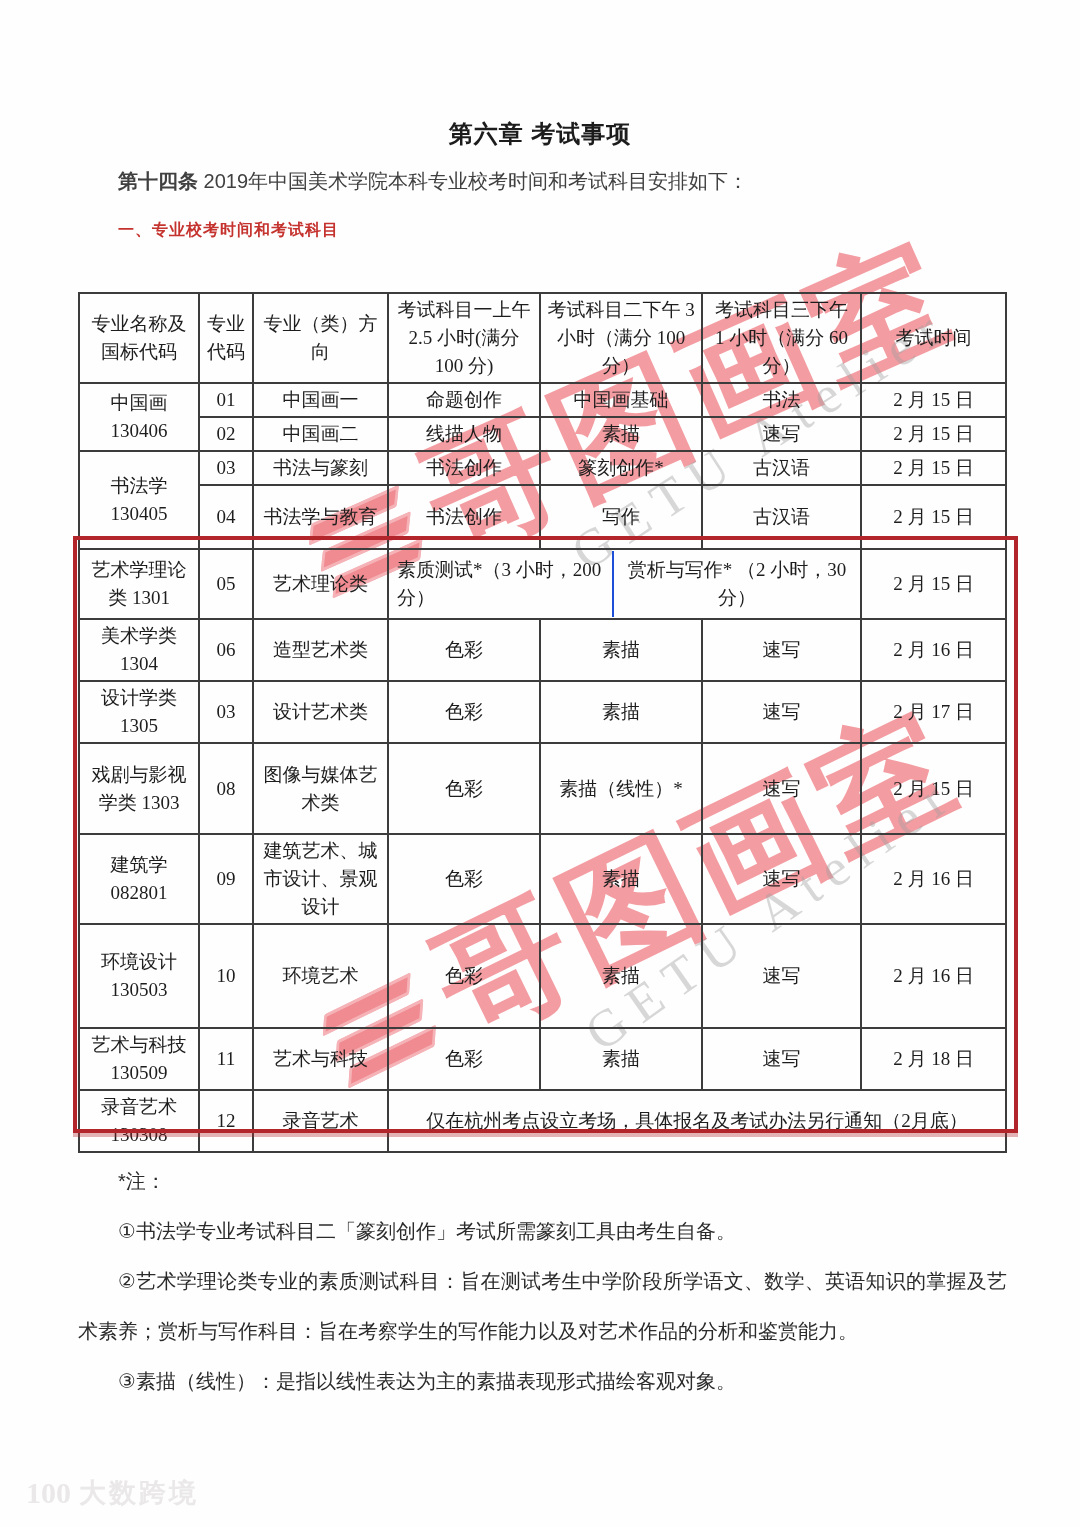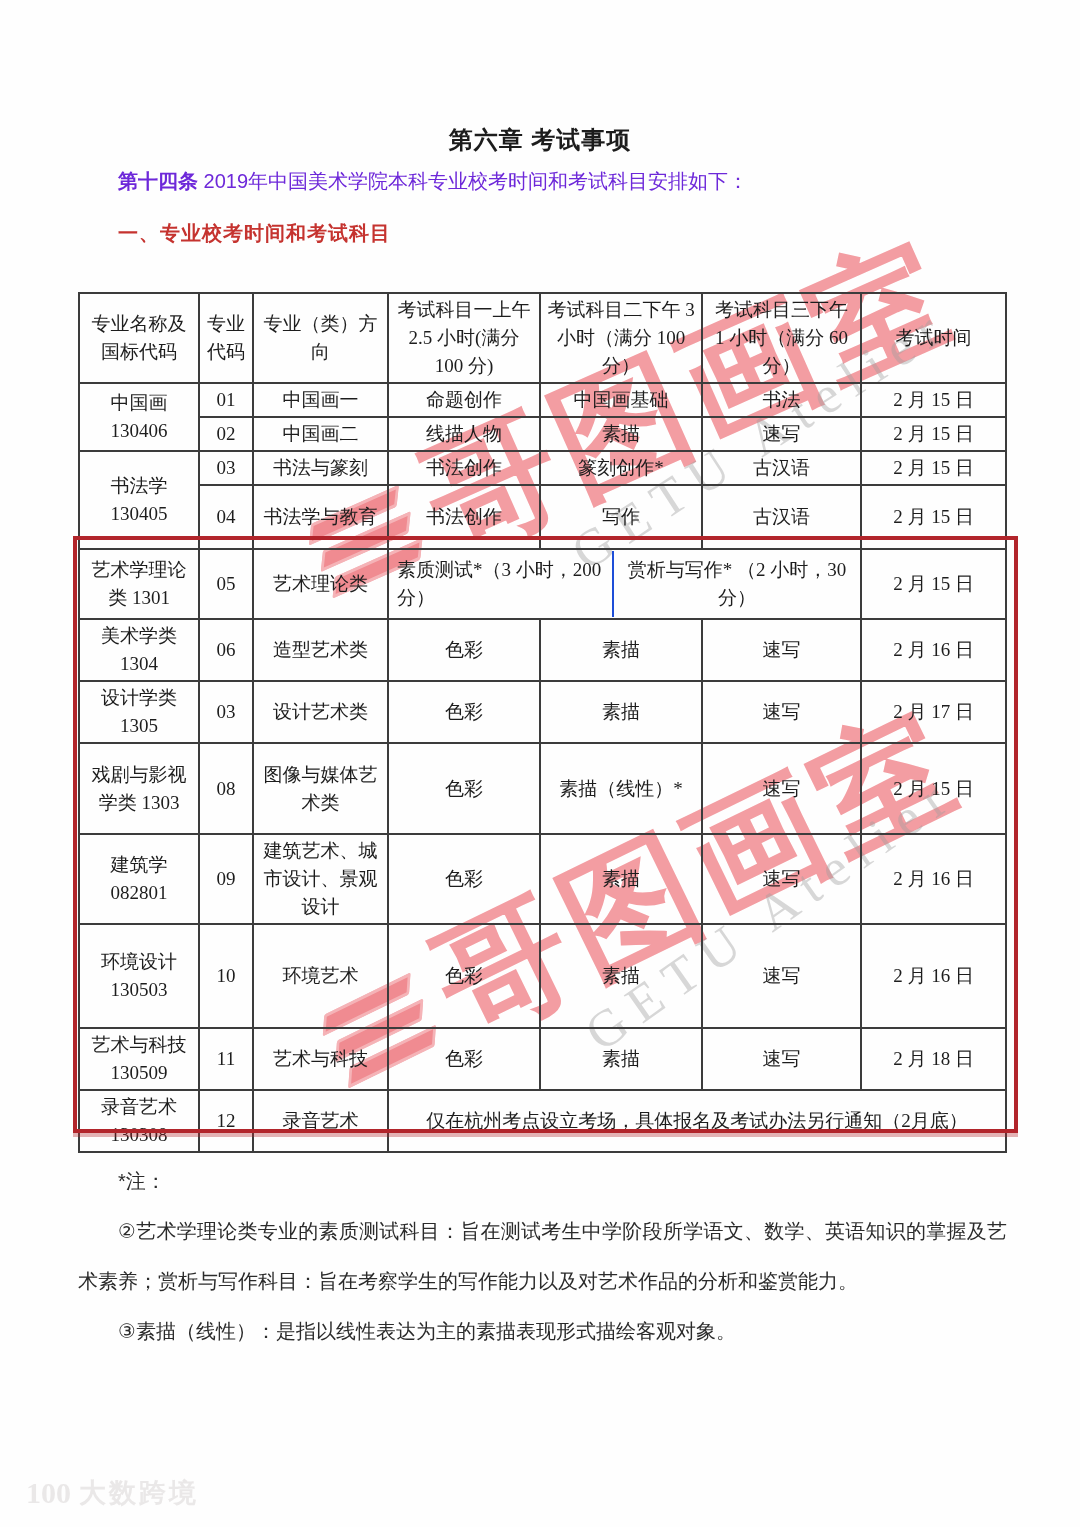--- a/index.html
+++ b/index.html
@@ -2,31 +2,31 @@
 <html><head>
 <meta charset="utf-8">
 <style>
   html,body{margin:0;padding:0;background:#ffffff;}
   .page{
     position:relative; width:1080px; height:1527px; background:#fefefe;
     overflow:hidden; font-family:"Liberation Sans","DejaVu Sans",sans-serif; color:#222;
   }
   
   .doc-title{
-    position:absolute; top:124px; left:0; width:100%; text-align:center;
+    position:absolute; top:118px; left:0; width:100%; text-align:center;
     font-size:24px; font-weight:bold; color:#1c1c1c; letter-spacing:1px;
   }
   .clause{
     position:absolute; top:168px; left:118px; width:830px;
-    font-size:20px; color:#6d28d9;
+    font-size:20px; color:#404040;
   }
   .clause .b{ font-weight:bold; }
   .section-heading{
     position:absolute; top:220px; left:118px;
-    font-size:20px; font-weight:bold; color:#c5332f; letter-spacing:1px;
+    font-size:16px; font-weight:bold; color:#c5332f; letter-spacing:1px;
   }
   
   .wm{ position:absolute; z-index:1; pointer-events:none; white-space:nowrap; }
   .wm-rot{ transform:rotate(-24deg); transform-origin:0 50%; }
   .wm2 .wm-rot{ transform:rotate(-26deg); }
   .wm-row{ display:flex; align-items:center; }
   .wm-logo{ display:inline-block; margin-right:26px; }
   .wm-logo .bar{
     width:96px; height:19px; margin:10px 0; border-radius:2px;
     background:rgba(231,67,78,0.62); transform:skewX(-30deg);
@@ -247,20 +247,21 @@
         <td>录音艺术</td>
         <td colspan="4">仅在杭州考点设立考场，具体报名及考试办法另行通知（2月底）</td>
       </tr>
     </tbody>
   </table>
 
   <div class="red-box"></div>
 
   <div class="notes">
     <p>*注：</p>
+    <p>①书法学专业考试科目二「篆刻创作」考试所需篆刻工具由考生自备。</p>
     <p>②艺术学理论类专业的素质测试科目：旨在测试考生中学阶段所学语文、数学、英语知识的掌握及艺术素养；赏析与写作科目：旨在考察学生的写作能力以及对艺术作品的分析和鉴赏能力。</p>
     <p>③素描（线性）：是指以线性表达为主的素描表现形式描绘客观对象。</p>
   </div>
 
   <div class="footer-wm">
     <span class="fw-logo">100</span>
     <span>大数跨境</span>
   </div>
 
 </div>

